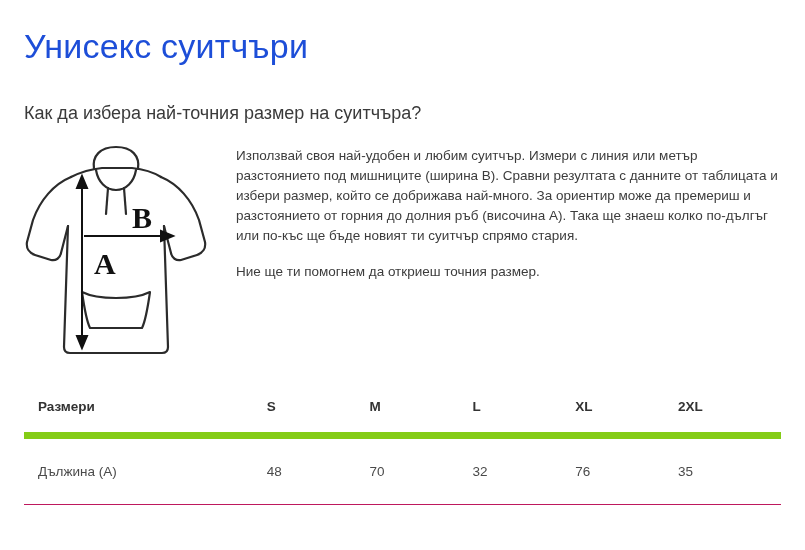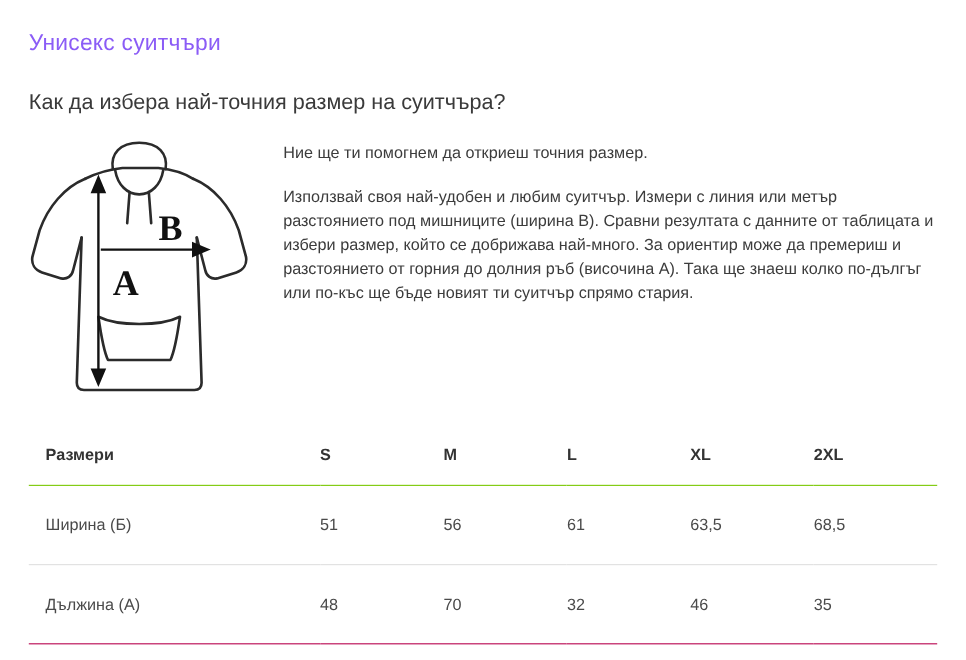--- a/index.html
+++ b/index.html
@@ -15,32 +15,32 @@
     overflow: hidden;
   }
   .page {
     position: relative;
     width: 805px;
     height: 550px;
     box-sizing: border-box;
     padding: 20px 24px 0 24px;
   }
   .title {
-    font-size: 19px;
+    font-size: 34px;
     font-weight: 400;
-    color: #8b5cf6;
+    color: #1d4ed8;
     letter-spacing: 0.2px;
     margin: 6px 0 0 0;
     line-height: 1.2;
   }
   .subtitle {
     font-size: 18px;
     font-weight: 400;
     color: #3a3a3a;
-    margin: 26px 0 0 0;
+    margin: 36px 0 0 0;
     line-height: 1.2;
   }
   .content {
     display: flex;
     align-items: flex-start;
     margin-top: 18px;
   }
   .figure {
     width: 190px;
     flex: 0 0 190px;
@@ -75,21 +75,21 @@
     font-size: 13.5px;
     font-weight: 400;
     color: #4a4a4a;
     padding: 0;
     vertical-align: middle;
   }
   .size-table thead th {
     font-weight: 700;
     color: #333;
     height: 52px;
-    border-bottom: 1px solid #84cc16;
+    border-bottom: 7px solid #84cc16;
   }
   .size-table tbody td {
     height: 65px;
     border-bottom: 1px solid #e2e2e2;
   }
   .size-table tbody tr:last-child td {
     border-bottom: 1px solid #be185d;
   }
   .col-label {
     width: 222px;
@@ -141,50 +141,42 @@
 
           <line x1="60" y1="94" x2="143" y2="94"></line>
           <polygon points="149,94 137,89 137,99"></polygon>
         </g>
         <text x="70" y="132" font-family="Liberation Serif, serif" font-size="30" font-weight="700" fill="#111">A</text>
         <text x="108" y="86" font-family="Liberation Serif, serif" font-size="30" font-weight="700" fill="#111">B</text>
       </svg>
     </div>
 
     <div class="paras">
+      <p class="para">Използвай своя най-удобен и любим суитчър. Измери с линия или метър разстоянието под мишниците (ширина B). Сравни резултата с данните от таблицата и избери размер, който се добрижава най-много. За ориентир може да премериш и разстоянието от горния до долния ръб (височина A). Така ще знаеш колко по-дългъг или по-къс ще бъде новият ти суитчър спрямо стария.</p>
       <p class="para">Ние ще ти помогнем да откриеш точния размер.</p>
-      <p class="para">Използвай своя най-удобен и любим суитчър. Измери с линия или метър разстоянието под мишниците (ширина B). Сравни резултата с данните от таблицата и избери размер, който се добрижава най-много. За ориентир може да премериш и разстоянието от горния до долния ръб (височина A). Така ще знаеш колко по-дългъг или по-къс ще бъде новият ти суитчър спрямо стария.</p>
     </div>
 
   </div>
 
   <table class="size-table">
     <thead>
       <tr>
         <th class="col-label">Размери</th>
         <th class="col-size">S</th>
         <th class="col-size">M</th>
         <th class="col-size">L</th>
         <th class="col-size">XL</th>
         <th class="col-size">2XL</th>
       </tr>
     </thead>
     <tbody>
       <tr>
-        <td class="col-label row-label">Ширина (Б)</td>
-        <td class="col-size">51</td>
-        <td class="col-size">56</td>
-        <td class="col-size">61</td>
-        <td class="col-size">63,5</td>
-        <td class="col-size">68,5</td>
-      </tr>
-      <tr>
         <td class="col-label row-label">Дължина (А)</td>
         <td class="col-size">48</td>
         <td class="col-size">70</td>
         <td class="col-size">32</td>
-        <td class="col-size">46</td>
+        <td class="col-size">76</td>
         <td class="col-size">35</td>
       </tr>
     </tbody>
   </table>
 
 </div>
 
 </body></html>

